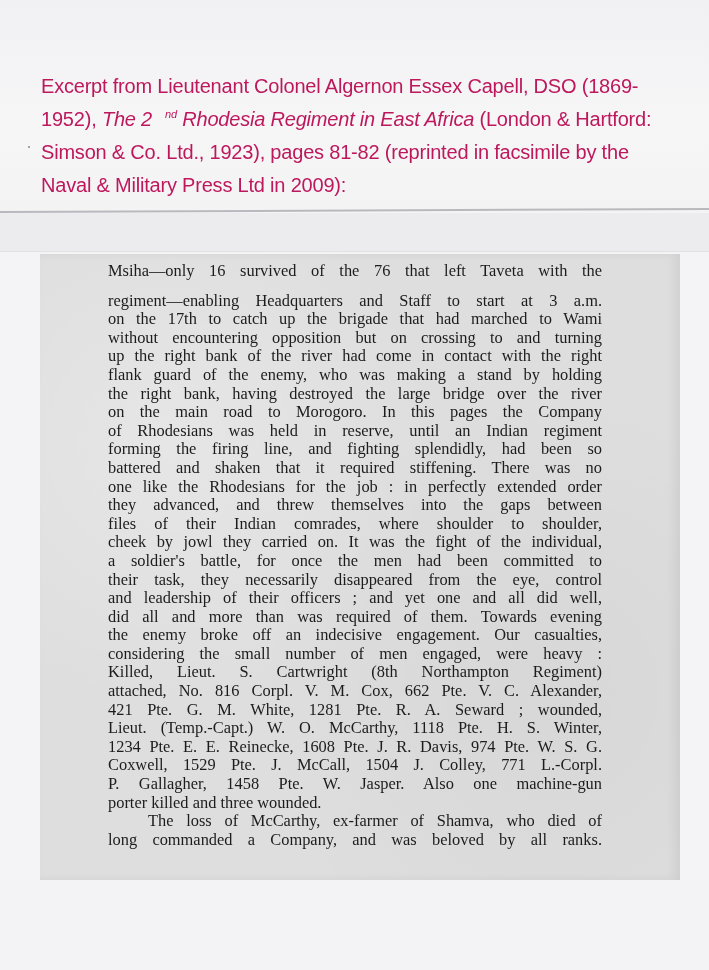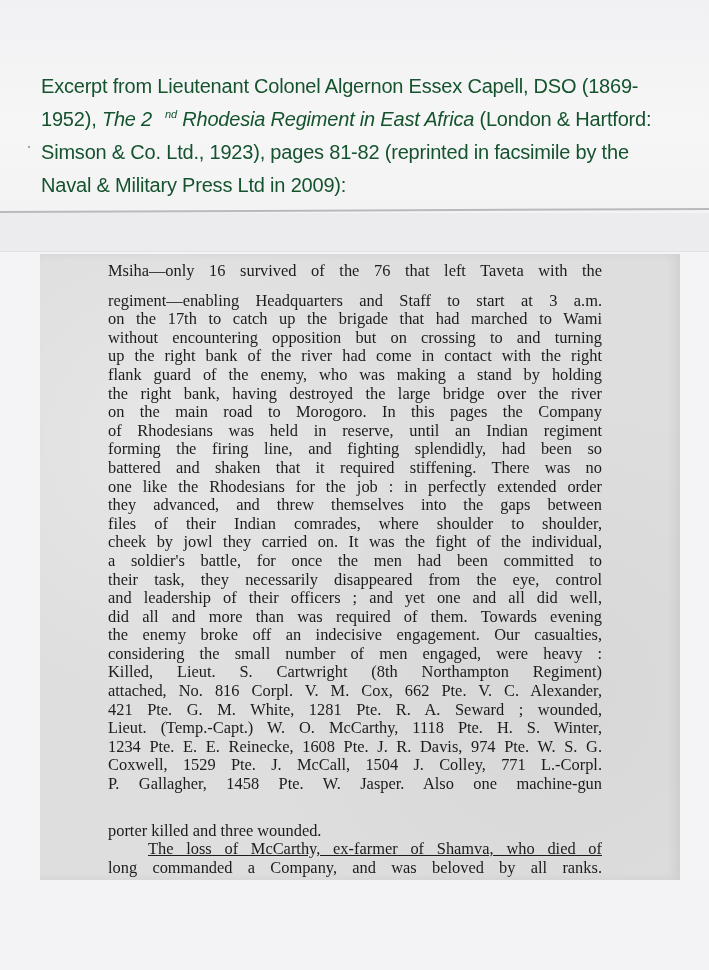--- a/index.html
+++ b/index.html
@@ -34,21 +34,21 @@
       width: 709px; height: 38px;
       background: #ececee;
       border-bottom: 1px solid #e2e2e4;
     }
     .citation {
       position: absolute;
       left: 41px; top: 70px;
       width: 660px;
       font-size: 20px;
       line-height: 33px;
-      color: #14532d;
+      color: #be185d;
       letter-spacing: -0.2px;
     }
     .citation .title-italic { font-style: italic; }
     .citation sup {
       font-size: 11px;
       vertical-align: 8px;
       line-height: 0;
       padding-left: 13px;
     }
     .bullet-dot {
@@ -81,24 +81,23 @@
     }
     .scan-text .line {
       display: block;
       white-space: nowrap;
       text-align: justify;
       text-align-last: justify;
       height: 18.6px;
     }
     .scan-text .line.last {
       text-align-last: left;
-      margin-top: 28px;
     }
     .scan-text .line.indent1 { padding-left: 20px; }
-    .scan-text .line.indent2 { padding-left: 40px; text-decoration: underline; }
+    .scan-text .line.indent2 { padding-left: 40px; }
     .scan-text .para-gap { display: block; height: 11px; }
     .bottom-area {
       position: absolute;
       left: 0; top: 880px;
       width: 709px; height: 90px;
       background: #f3f3f5;
     }
   </style>
 </head>
 <body>

